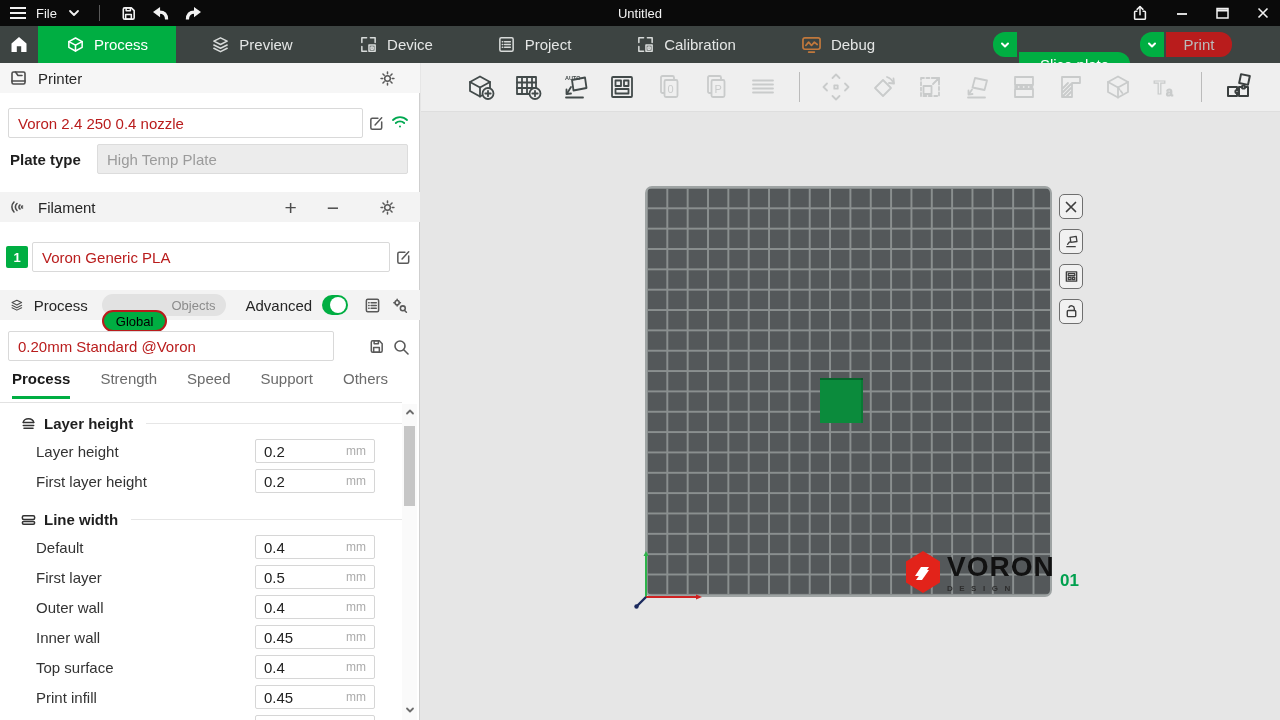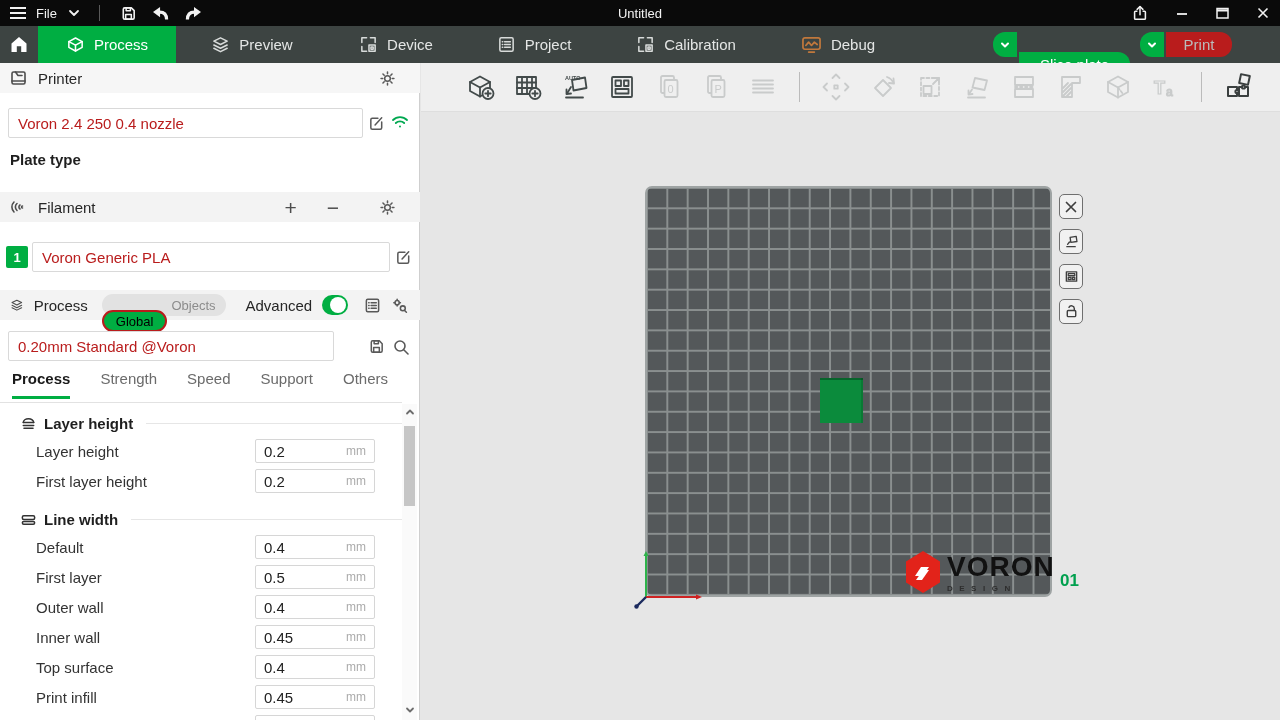--- a/index.html
+++ b/index.html
@@ -286,20 +286,23 @@
   <span class="row-abs" style="left:391px; top:51px; color:#00A850;">
     <svg class="ic" width="18" height="16" viewBox="0 0 18 16" style="stroke-width:1.8">
         <path d="M2 6 A10 10 0 0 1 16 6"></path>
         <path d="M4.8 9 A6 6 0 0 1 13.2 9"></path>
         <circle cx="9" cy="12.5" r="1" fill="#00A850" stroke="none"></circle>
       </svg>
   </span>
   <div class="row-abs" style="left:10px; top:81px; height:30px;">
     <span style="font-size:15px; font-weight:bold; color:#1f1f1f;">Plate type</span>
   </div>
+  <div class="combo select-dis row-abs" style="left:97px; top:81px; width:311px;">
+    <span>High Temp Plate</span>
+  </div>
 
   <div class="sec-head" style="top:129px;">
     <svg class="ic" width="18" height="18" viewBox="0 0 18 18" style="color:#4d4d4d">
         <path d="M4 14 A7 7 0 0 1 4 4"></path>
         <path d="M7 12.5 A4.6 4.6 0 0 1 7 5.5"></path>
         <path d="M10 11 A2.4 2.4 0 0 1 10 7"></path>
         <path d="M12.5 10 A1 1 0 0 1 12.5 8"></path>
       </svg>
     <span class="ttl">Filament</span>
     <span class="sp"></span>

